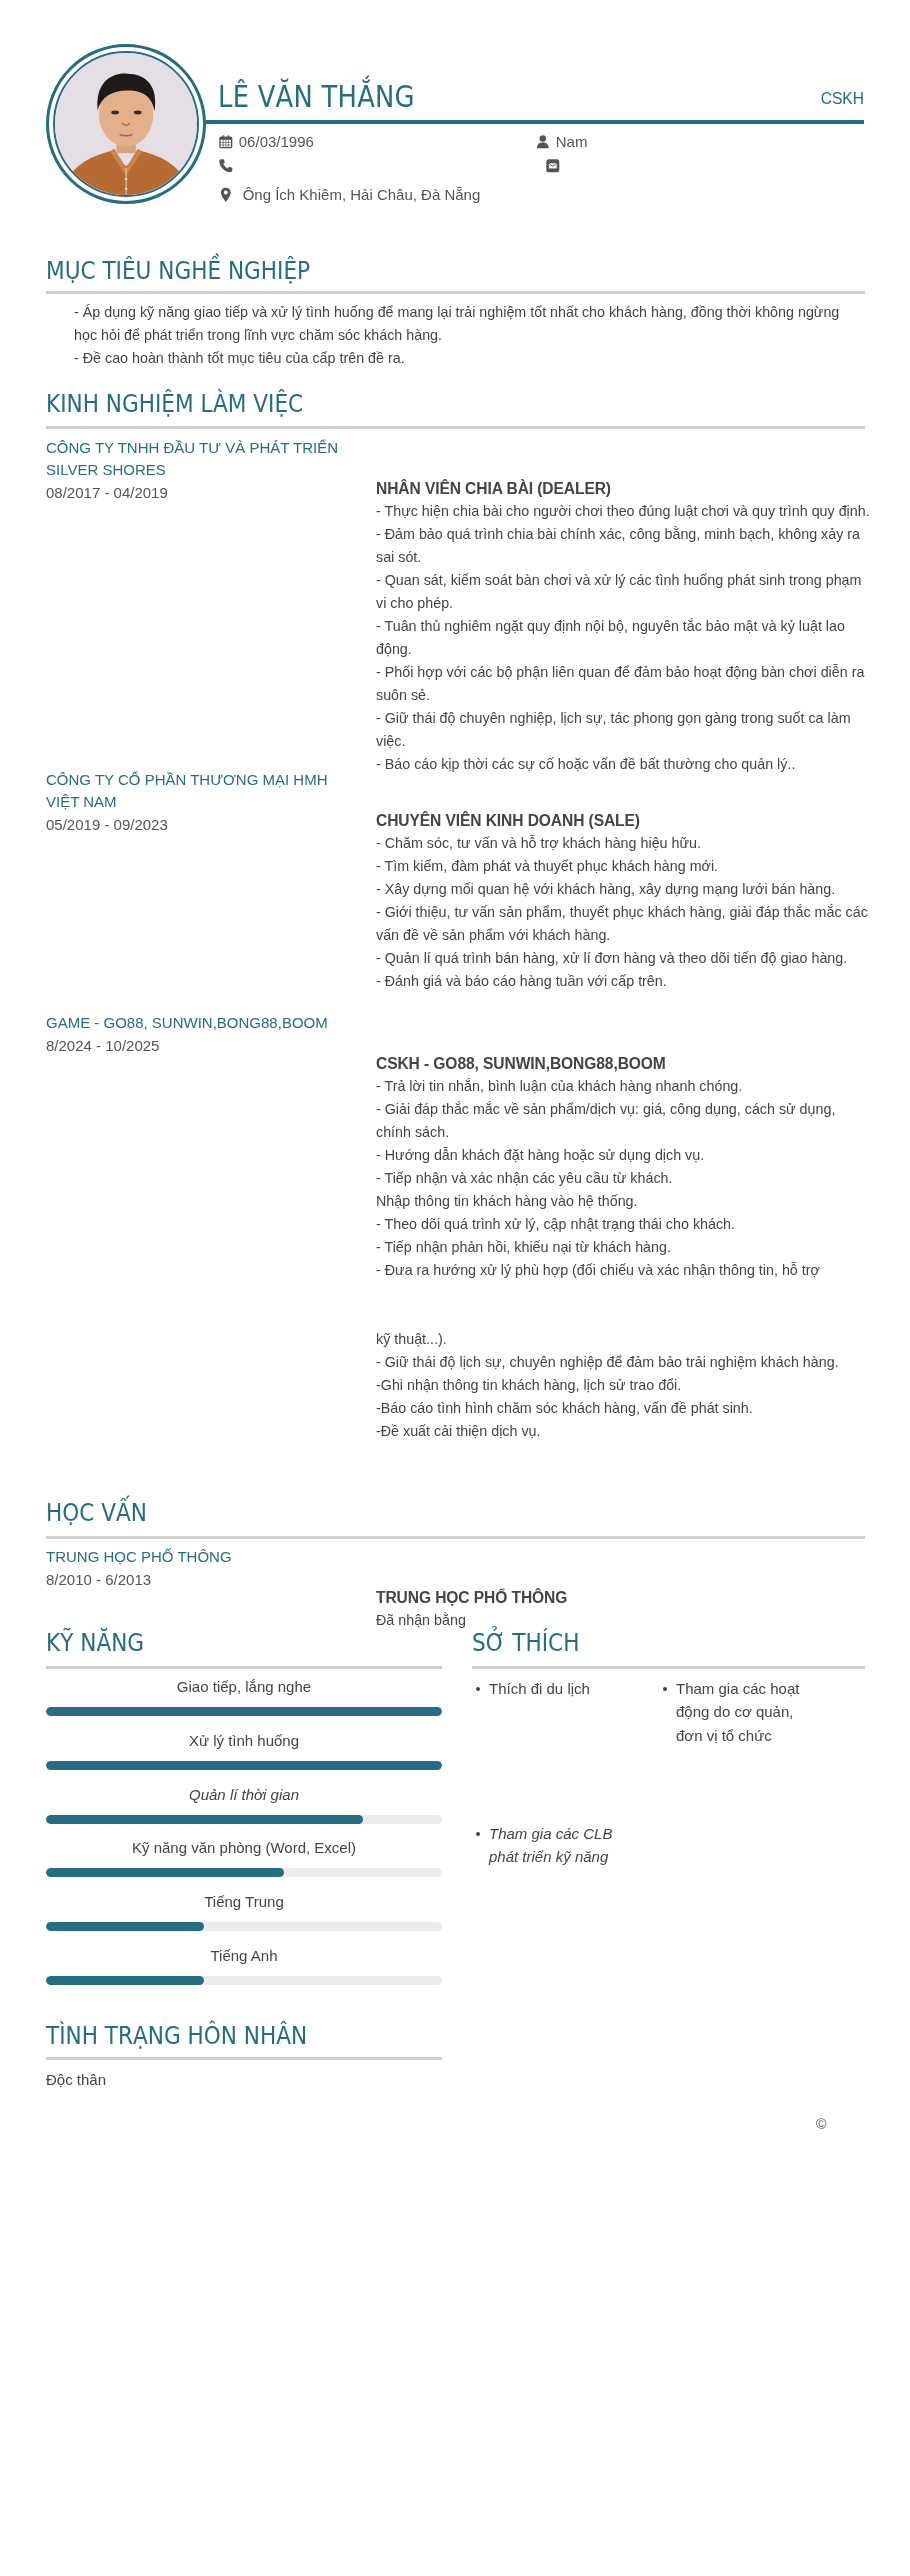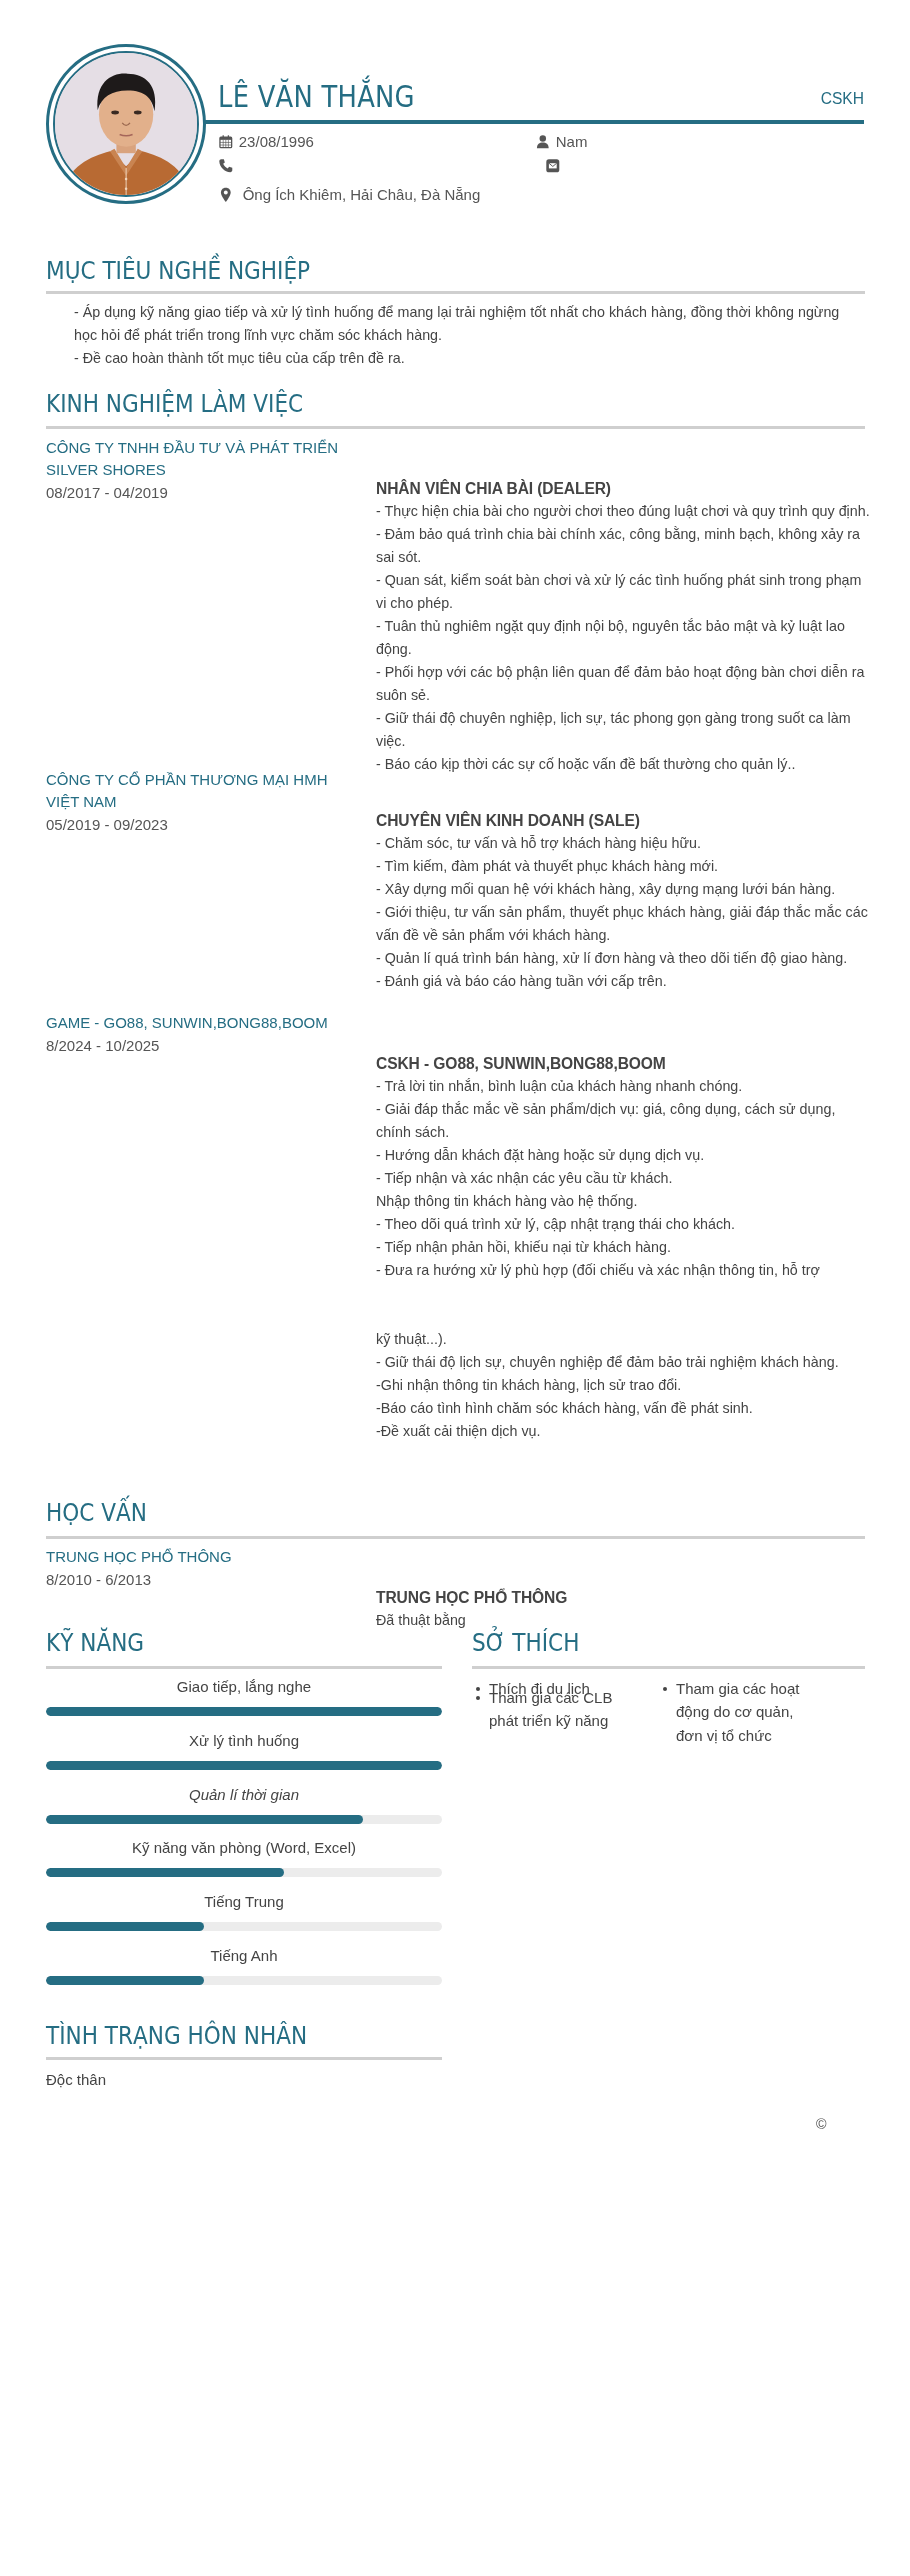--- a/index.html
+++ b/index.html
@@ -109,21 +109,21 @@
 <div class="info-row" style="left:218px; top:133px;">
   <span class="ico">
     <svg viewBox="0 0 24 24">
         <rect x="3" y="5" width="18" height="16" rx="1.5" fill="none" stroke="#555" stroke-width="2"></rect>
         <rect x="3" y="5" width="18" height="4" fill="#555"></rect>
         <rect x="7" y="2" width="2" height="5" fill="#555"></rect>
         <rect x="15" y="2" width="2" height="5" fill="#555"></rect>
         <path d="M3 13h18M3 17h18M8 9v12M12 9v12M16 9v12" stroke="#555" stroke-width="1"></path>
       </svg>
   </span>
-  <span>23/08/1996</span>
+  <span>06/03/1996</span>
 </div>
 <div class="info-row" style="left:535px; top:133px;">
   <span class="ico">
     <svg viewBox="0 0 24 24">
         <circle cx="12" cy="7" r="5" fill="#555"></circle>
         <path d="M3 22 C3 15 7 13 12 13 C17 13 21 15 21 22 Z" fill="#555"></path>
       </svg>
   </span>
   <span>Nam</span>
 </div>
@@ -218,21 +218,21 @@
 </div>
 
 <div class="section-title" style="top:1499px;">HỌC VẤN</div>
 <div class="section-rule" style="left:46px; top:1536px; width:819px;"></div>
 <div class="exp-left" style="top:1546px;">
   <div class="exp-company">TRUNG HỌC PHỔ THÔNG</div>
   <div class="exp-date">8/2010 - 6/2013</div>
 </div>
 <div class="exp-right" style="top:1546px;">
   <div class="exp-role">TRUNG HỌC PHỔ THÔNG</div>
-  <div class="exp-line">Đã thuật bằng</div>
+  <div class="exp-line">Đã nhận bằng</div>
 </div>
 
 <div class="section-title" style="top:1629px;">KỸ NĂNG</div>
 <div class="section-rule" style="left:46px; top:1666px; width:396px;"></div>
 
 <div class="skill" style="top:1677px;">
   <div class="skill-label">Giao tiếp, lắng nghe</div>
   <div class="skill-track">
       <div class="skill-fill" style="width: 100%;"></div>
     </div>
@@ -265,20 +265,20 @@
   <div class="skill-label">Tiếng Anh</div>
   <div class="skill-track">
       <div class="skill-fill" style="width: 40%;"></div>
     </div>
 </div>
 
 <div class="section-title" style="left:472px; top:1629px;">SỞ THÍCH</div>
 <div class="section-rule" style="left:472px; top:1666px; width:393px;"></div>
 <div class="hobby" style="left:472px; top:1677px;">Thích đi du lịch</div>
 <div class="hobby" style="left:659px; top:1677px;">Tham gia các hoạt động do cơ quản, đơn vị tổ chức</div>
-<div class="hobby" style="left:472px; top:1686px;">Tham gia các CLB phát triển kỹ năng</div>
+<div class="hobby" style="left:472px; top:1822px;font-style:italic;">Tham gia các CLB phát triển kỹ năng</div>
 
 <div class="section-title" style="top:2022px;">TÌNH TRẠNG HÔN NHÂN</div>
 <div class="section-rule" style="left:46px; top:2057px; width:396px;"></div>
 <div class="body-text" style="left:46px; top:2068px; font-size:15px;">Độc thân</div>
 
 <div class="copyright">©</div>
 
 
 </body></html>

